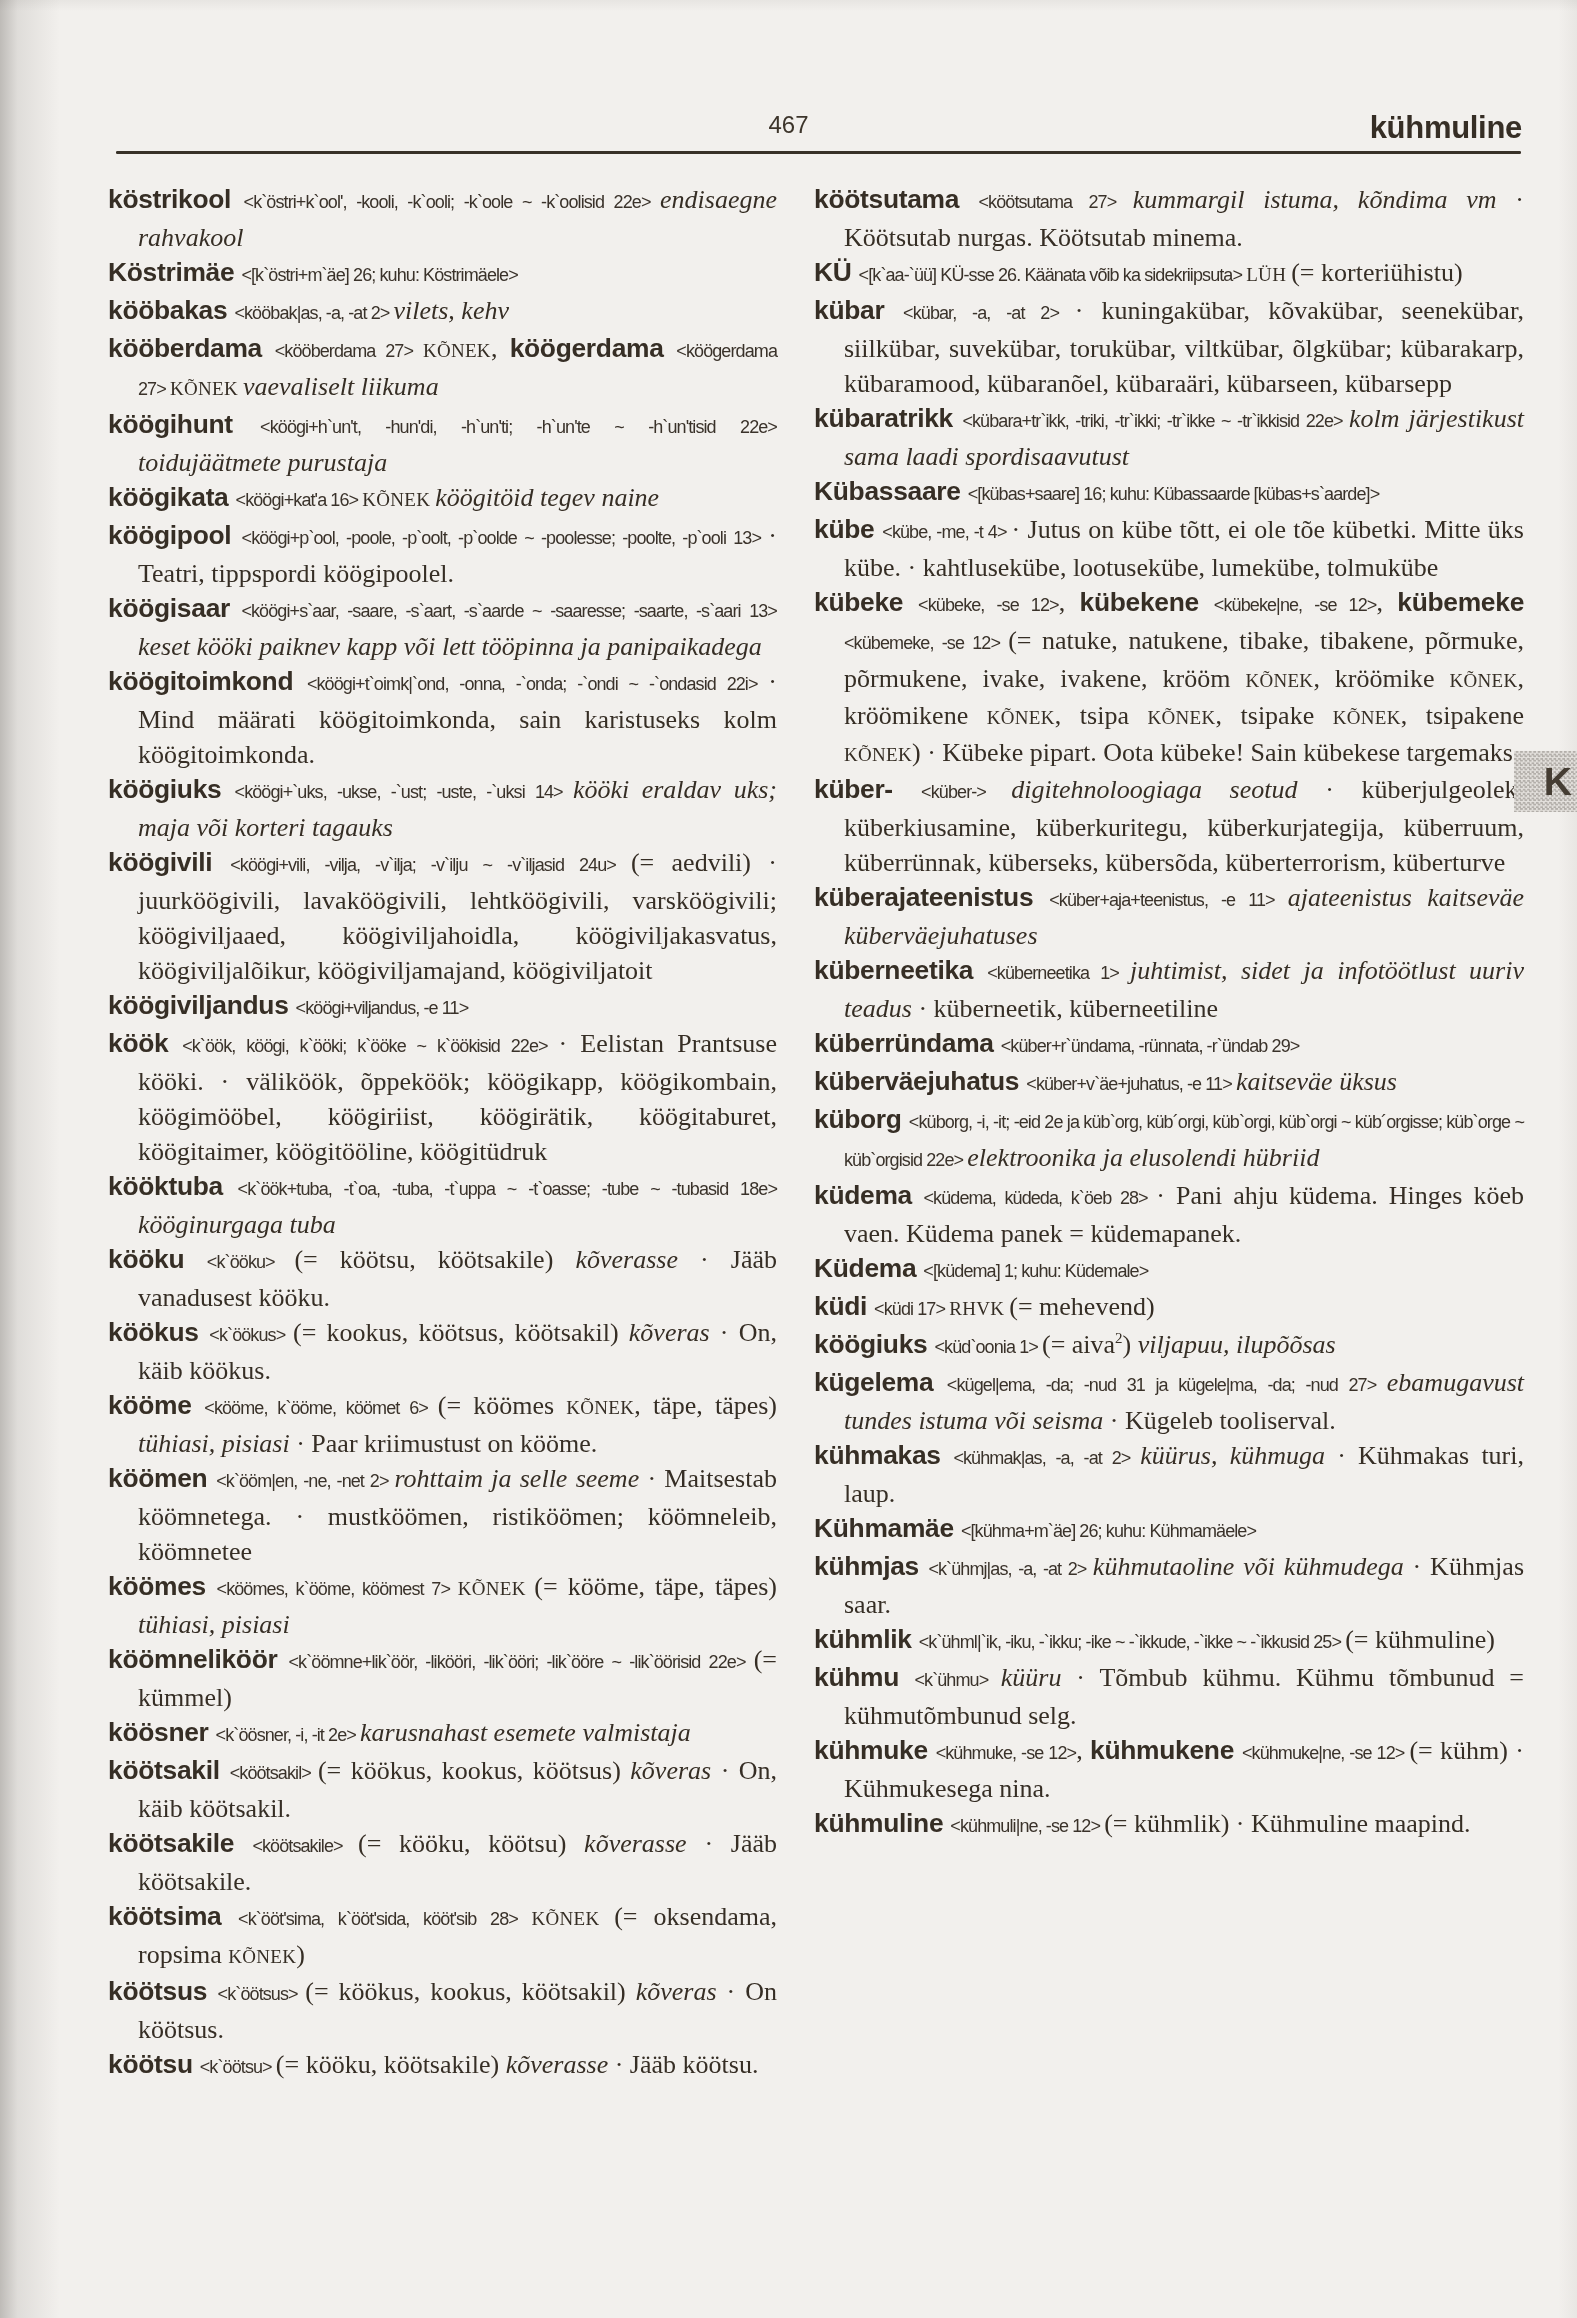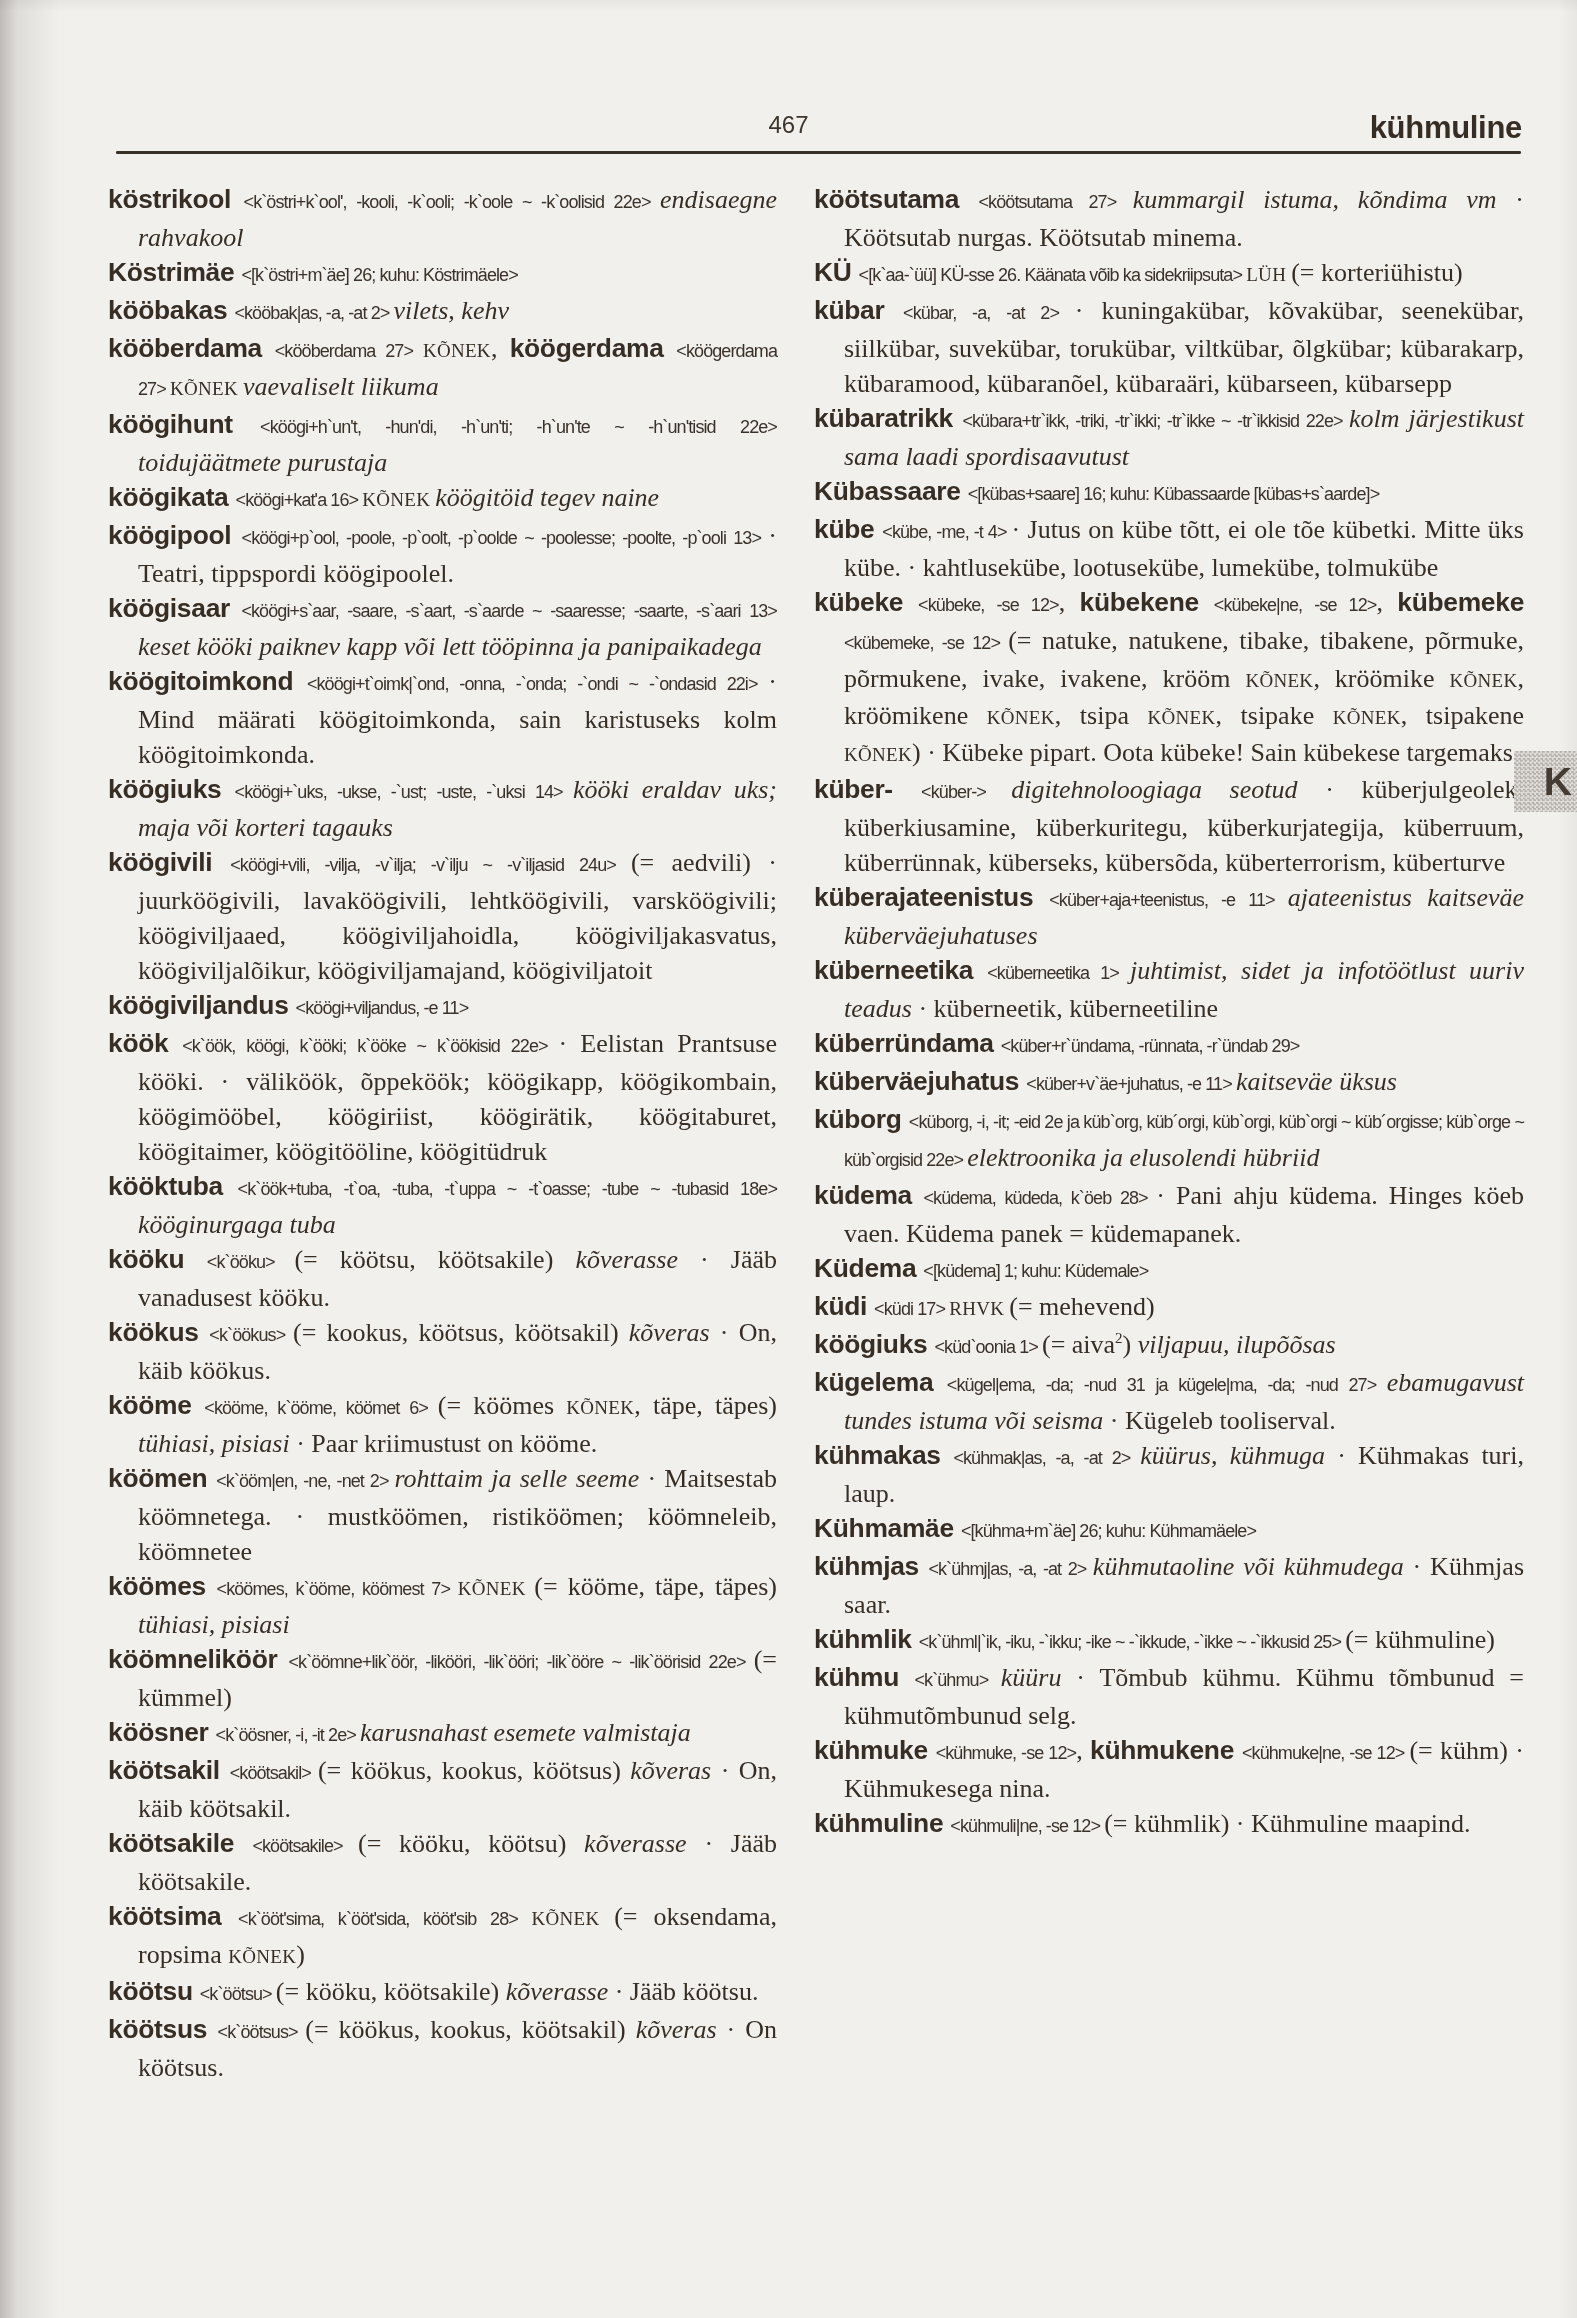--- a/index.html
+++ b/index.html
@@ -96,22 +96,22 @@
       <div class="entry"><span class="seg-hw">kööku </span><span class="seg-gram">&lt;k`ööku&gt; </span><span class="seg-ex">(= köötsu, köötsakile) </span><span class="seg-def">kõverasse </span><span class="seg-ex">· Jääb vanadusest kööku.</span></div>
       <div class="entry"><span class="seg-hw">köökus </span><span class="seg-gram">&lt;k`öökus&gt; </span><span class="seg-ex">(= kookus, köötsus, köötsakil) </span><span class="seg-def">kõveras </span><span class="seg-ex">· On, käib köökus.</span></div>
       <div class="entry"><span class="seg-hw">kööme </span><span class="seg-gram">&lt;kööme, k`ööme, köömet 6&gt; </span><span class="seg-ex">(= köömes </span><span class="seg-label">KÕNEK</span><span class="seg-ex">, täpe, täpes) </span><span class="seg-def">tühiasi, pisiasi </span><span class="seg-ex">· Paar kriimustust on kööme.</span></div>
       <div class="entry"><span class="seg-hw">köömen </span><span class="seg-gram">&lt;k`ööm|en, -ne, -net 2&gt; </span><span class="seg-def">rohttaim ja selle seeme </span><span class="seg-ex">· Maitsestab köömnetega. · mustköömen, ristiköömen; köömneleib, köömnetee</span></div>
       <div class="entry"><span class="seg-hw">köömes </span><span class="seg-gram">&lt;köömes, k`ööme, köömest 7&gt; </span><span class="seg-label">KÕNEK </span><span class="seg-ex">(= kööme, täpe, täpes) </span><span class="seg-def">tühiasi, pisiasi</span></div>
       <div class="entry"><span class="seg-hw">köömneliköör </span><span class="seg-gram">&lt;k`öömne+lik`öör, -likööri, -lik`ööri; -lik`ööre ~ -lik`öörisid 22e&gt; </span><span class="seg-ex">(= kümmel)</span></div>
       <div class="entry"><span class="seg-hw">köösner </span><span class="seg-gram">&lt;k`öösner, -i, -it 2e&gt; </span><span class="seg-def">karusnahast esemete valmistaja</span></div>
       <div class="entry"><span class="seg-hw">köötsakil </span><span class="seg-gram">&lt;köötsakil&gt; </span><span class="seg-ex">(= köökus, kookus, köötsus) </span><span class="seg-def">kõveras </span><span class="seg-ex">· On, käib köötsakil.</span></div>
       <div class="entry"><span class="seg-hw">köötsakile </span><span class="seg-gram">&lt;köötsakile&gt; </span><span class="seg-ex">(= kööku, köötsu) </span><span class="seg-def">kõverasse </span><span class="seg-ex">· Jääb köötsakile.</span></div>
       <div class="entry"><span class="seg-hw">köötsima </span><span class="seg-gram">&lt;k`ööt'sima, k`ööt'sida, kööt'sib 28&gt; </span><span class="seg-label">KÕNEK </span><span class="seg-ex">(= oksendama, ropsima </span><span class="seg-label">KÕNEK</span><span class="seg-ex">)</span></div>
+      <div class="entry"><span class="seg-hw">köötsus </span><span class="seg-gram">&lt;k`öötsus&gt; </span><span class="seg-ex">(= köökus, kookus, köötsakil) </span><span class="seg-def">kõveras </span><span class="seg-ex">· On köötsus.</span></div>
       <div class="entry"><span class="seg-hw">köötsu </span><span class="seg-gram">&lt;k`öötsu&gt; </span><span class="seg-ex">(= kööku, köötsakile) </span><span class="seg-def">kõverasse </span><span class="seg-ex">· Jääb köötsu.</span></div>
-      <div class="entry"><span class="seg-hw">köötsus </span><span class="seg-gram">&lt;k`öötsus&gt; </span><span class="seg-ex">(= köökus, kookus, köötsakil) </span><span class="seg-def">kõveras </span><span class="seg-ex">· On köötsus.</span></div>
     </div>
   <div class="col col-right" id="col-right">
       <div class="entry"><span class="seg-hw">köötsutama </span><span class="seg-gram">&lt;köötsutama 27&gt; </span><span class="seg-def">kummargil istuma, kõndima vm </span><span class="seg-ex">· Köötsutab nurgas. Köötsutab minema.</span></div>
       <div class="entry"><span class="seg-hw">KÜ </span><span class="seg-gram">&lt;[k`aa-`üü] KÜ-sse 26. Käänata võib ka sidekriipsuta&gt; </span><span class="seg-label">LÜH </span><span class="seg-ex">(= korteriühistu)</span></div>
       <div class="entry"><span class="seg-hw">kübar </span><span class="seg-gram">&lt;kübar, -a, -at 2&gt; </span><span class="seg-ex">· kuningakübar, kõvakübar, seenekübar, siilkübar, suvekübar, torukübar, viltkübar, õlgkübar; kübarakarp, kübaramood, kübaranõel, kübaraäri, kübarseen, kübarsepp</span></div>
       <div class="entry"><span class="seg-hw">kübaratrikk </span><span class="seg-gram">&lt;kübara+tr`ikk, -triki, -tr`ikki; -tr`ikke ~ -tr`ikkisid 22e&gt; </span><span class="seg-def">kolm järjestikust sama laadi spordisaavutust</span></div>
       <div class="entry"><span class="seg-hw">Kübassaare </span><span class="seg-gram">&lt;[kübas+saare] 16; kuhu: Kübassaarde [kübas+s`aarde]&gt;</span></div>
       <div class="entry"><span class="seg-hw">kübe </span><span class="seg-gram">&lt;kübe, -me, -t 4&gt; </span><span class="seg-ex">· Jutus on kübe tõtt, ei ole tõe kübetki. Mitte üks kübe. · kahtlusekübe, lootusekübe, lumekübe, tolmukübe</span></div>
       <div class="entry"><span class="seg-hw">kübeke </span><span class="seg-gram">&lt;kübeke, -se 12&gt;</span><span class="seg-ex">, </span><span class="seg-hw">kübekene </span><span class="seg-gram">&lt;kübeke|ne, -se 12&gt;</span><span class="seg-ex">, </span><span class="seg-hw">kübemeke </span><span class="seg-gram">&lt;kübemeke, -se 12&gt; </span><span class="seg-ex">(= natuke, natukene, tibake, tibakene, põrmuke, põrmukene, ivake, ivakene, krööm </span><span class="seg-label">KÕNEK</span><span class="seg-ex">, kröömike </span><span class="seg-label">KÕNEK</span><span class="seg-ex">, kröömikene </span><span class="seg-label">KÕNEK</span><span class="seg-ex">, tsipa </span><span class="seg-label">KÕNEK</span><span class="seg-ex">, tsipake </span><span class="seg-label">KÕNEK</span><span class="seg-ex">, tsipakene </span><span class="seg-label">KÕNEK</span><span class="seg-ex">) · Kübeke pipart. Oota kübeke! Sain kübekese targemaks.</span></div>
       <div class="entry"><span class="seg-hw">küber- </span><span class="seg-gram">&lt;küber-&gt; </span><span class="seg-def">digitehnoloogiaga seotud </span><span class="seg-ex">· küberjulgeolek, küberkiusamine, küberkuritegu, küberkurjategija, küberruum, küberrünnak, küberseks, kübersõda, küberterrorism, küberturve</span></div>

